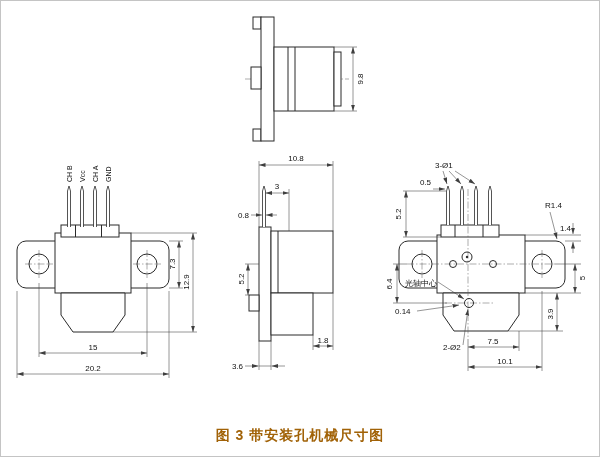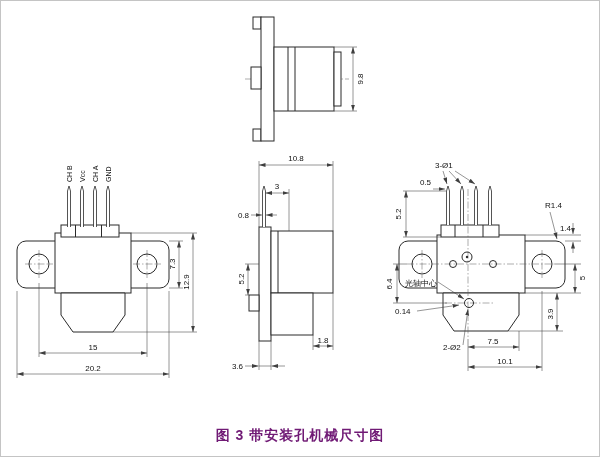--- a/index.html
+++ b/index.html
@@ -8,21 +8,21 @@
           font-family:"Liberation Sans", sans-serif; }
   svg { position:absolute; left:0; top:0; }
   .ol  { stroke:#2a2a2a; stroke-width:1;   fill:none; }
   .olf { stroke:#2a2a2a; stroke-width:1;   fill:#fff; }
   .pin { stroke:#2a2a2a; stroke-width:0.8; fill:#fff; }
   .dim { stroke:#3f3f3f; stroke-width:0.55; fill:none; }
   .cl  { stroke:#5a5a5a; stroke-width:0.5; fill:none; stroke-dasharray:7 2 1.5 2; }
   .dt  { font:8px "Liberation Sans", sans-serif; fill:#111; }
   .pl  { font:7px "Liberation Sans", sans-serif; fill:#111; }
   .caption { position:absolute; left:0; top:426px; width:100%; text-align:center;
-             font:bold 14px "Liberation Sans", sans-serif; color:#701a75; letter-spacing:1px; }
+             font:bold 14px "Liberation Sans", sans-serif; color:#a16207; letter-spacing:1px; }
 </style>
 </head>
 <body>
 
 <div class="page">
 <svg width="600" height="457" viewBox="0 0 600 457">
   <defs>
     <marker id="aE" markerUnits="userSpaceOnUse" markerWidth="8" markerHeight="6" refX="6.5" refY="3" orient="auto">
           <path d="M0,1 L6.5,3 L0,5 Z" fill="#3f3f3f"></path>
         </marker>

